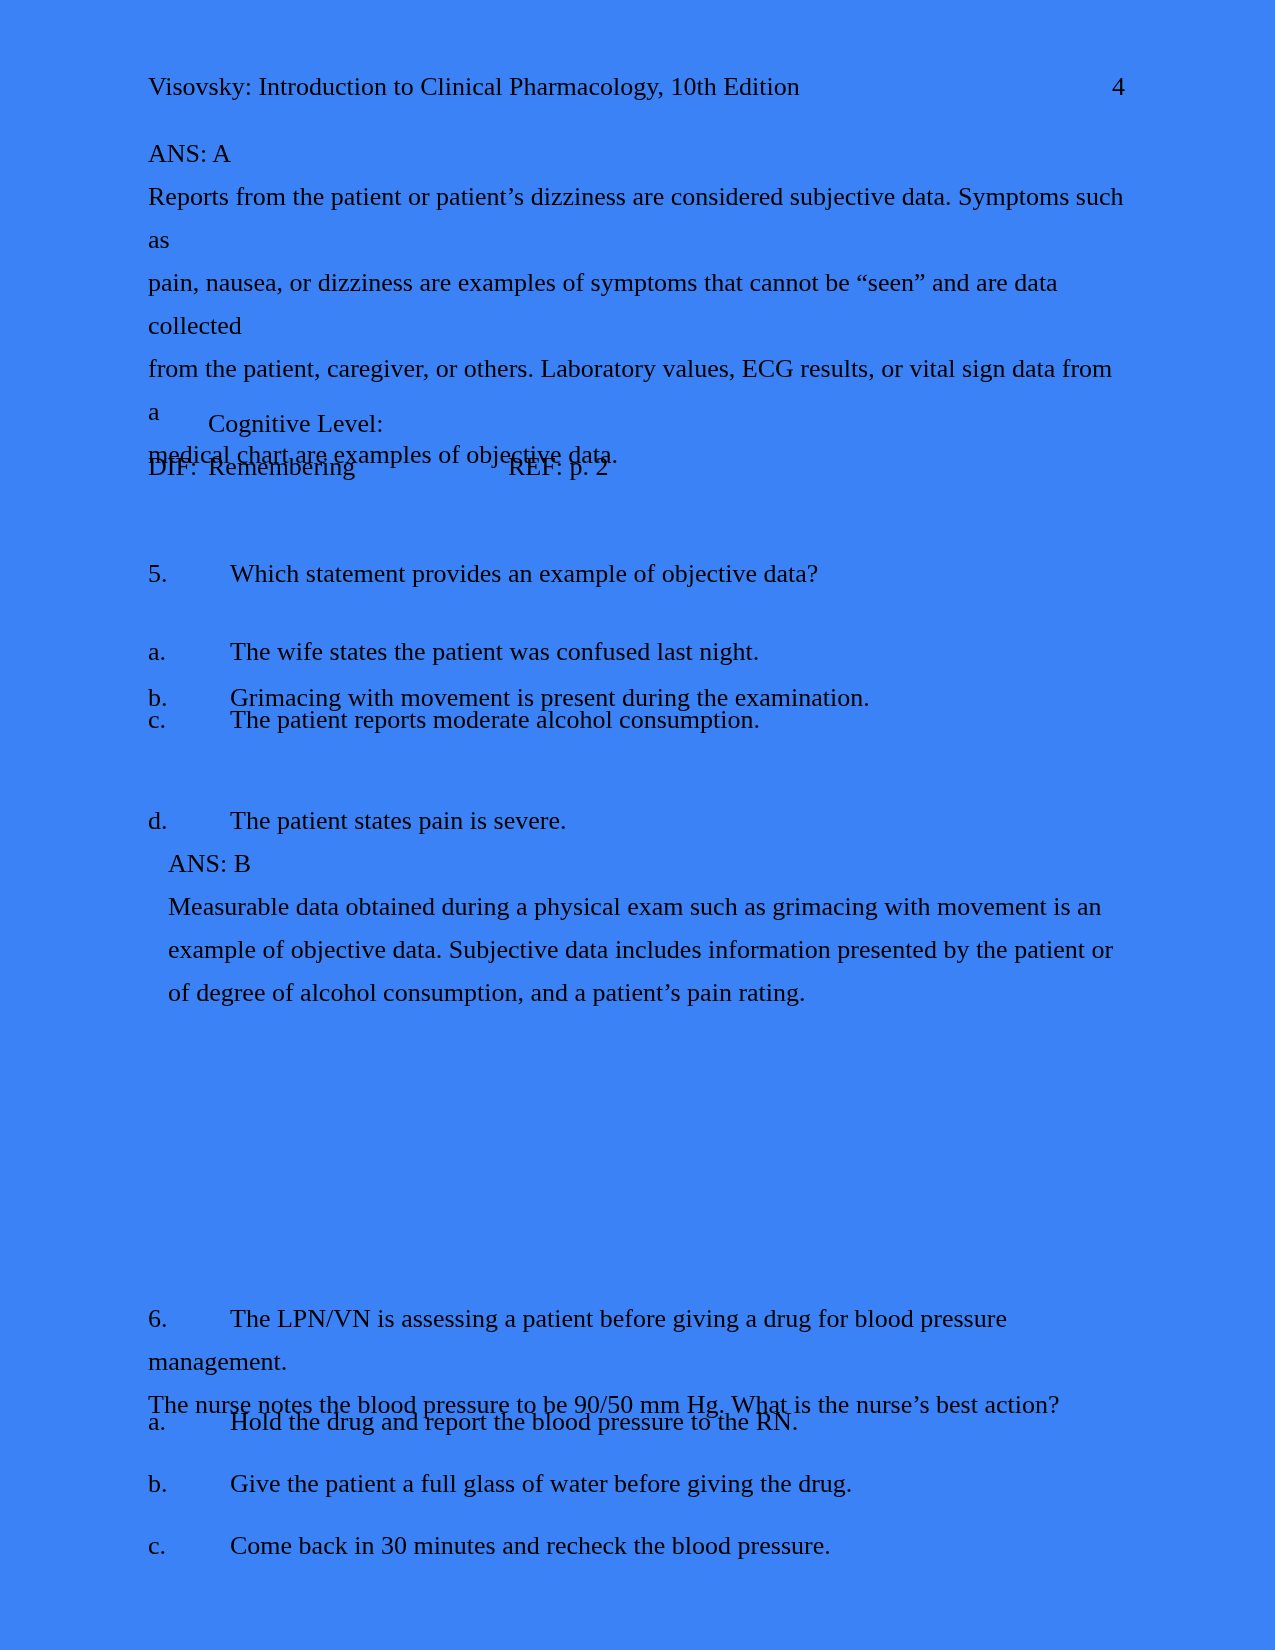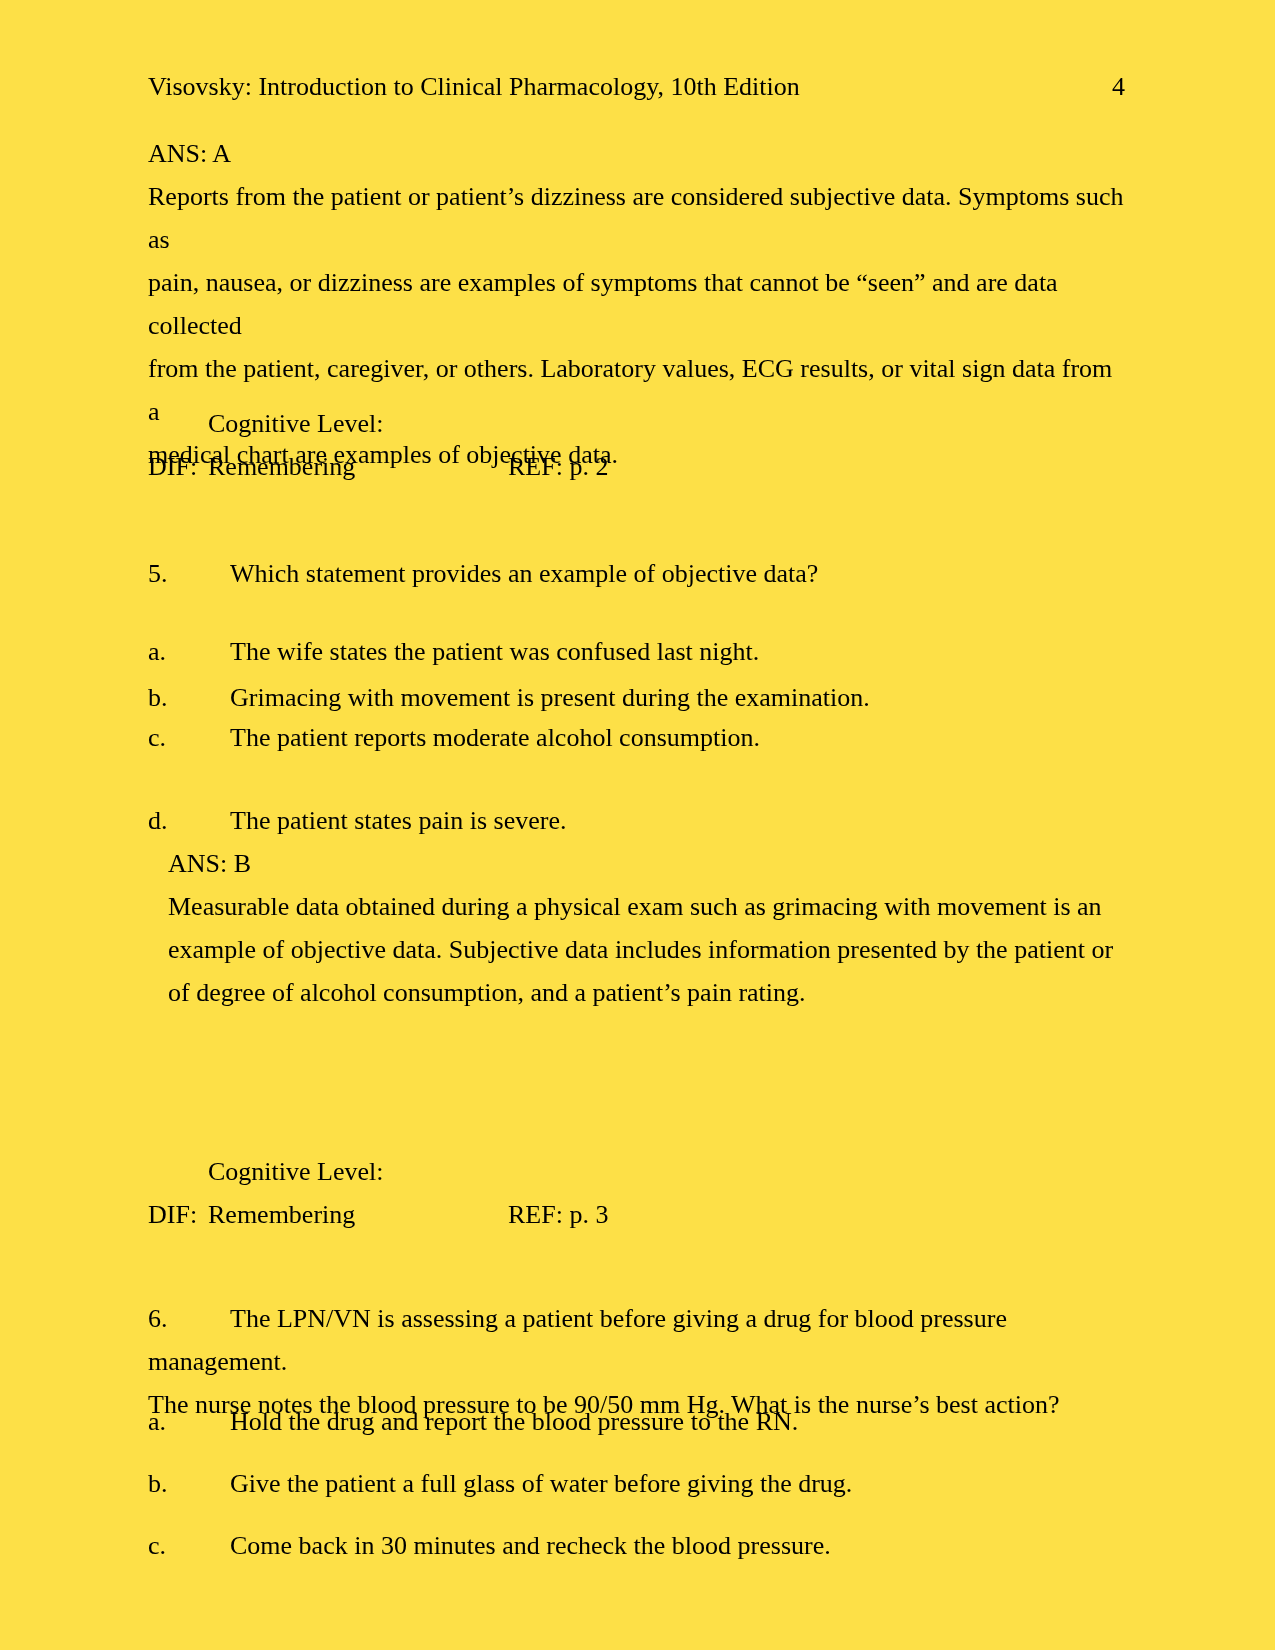--- a/index.html
+++ b/index.html
@@ -4,21 +4,21 @@
 <style>
   html, body {
     margin: 0;
     padding: 0;
     background: #ffffff;
   }
   .page {
     position: relative;
     width: 1275px;
     height: 1650px;
-    background: #fde047;
+    background: #3b82f6;
     color: #000000;
     font-family: "Liberation Serif", "DejaVu Serif", serif;
     font-size: 26px;
     line-height: 43px;
     overflow: hidden;
   }
   .abs {
     position: absolute;
     left: 148px;
     width: 980px;
@@ -66,37 +66,34 @@
   <div class="abs" style="top:552px;">
     <span class="num">5.</span><span>Which statement provides an example of objective data?</span>
   </div>
 
   <div class="abs" style="top:618px;margin-top:12px;">
     <span class="num">a.</span><span>The wife states the patient was confused last night.</span>
   </div>
   <div class="abs" style="top:676px;">
     <span class="num">b.</span><span>Grimacing with movement is present during the examination.</span>
   </div>
-  <div class="abs" style="top:716px;">
+  <div class="abs" style="top:698px;">
     <span class="num">c.</span><span>The patient reports moderate alcohol consumption.</span>
   </div>
   <div class="abs" style="top:799px;">
     <span class="num">d.</span><span>The patient states pain is severe.</span>
   </div>
 
   <div class="abs" style="top:842px;margin-left:20px;">
     <div>ANS: B</div>
     <div>Measurable data obtained during a physical exam such as grimacing with movement is an</div>
     <div>example of objective data. Subjective data includes information presented by the patient or</div>
     <div>of degree of alcohol consumption, and a patient’s pain rating.</div>
   </div>
 
-  <div class="abs" style="top:1150px;">
-    <span class="dif-label">DIF:</span><span class="dif-cog">Cognitive Level: Remembering</span><span>REF: p. 3</span>
-  </div>
 
   <div class="abs" style="top:1297px;">
     <div><span class="num">6.</span><span>The LPN/VN is assessing a patient before giving a drug for blood pressure management.</span></div>
     <div>The nurse notes the blood pressure to be 90/50 mm Hg. What is the nurse’s best action?</div>
   </div>
 
   <div class="abs" style="top:1400px;">
     <span class="num">a.</span><span>Hold the drug and report the blood pressure to the RN.</span>
   </div>
   <div class="abs" style="top:1462px;">

